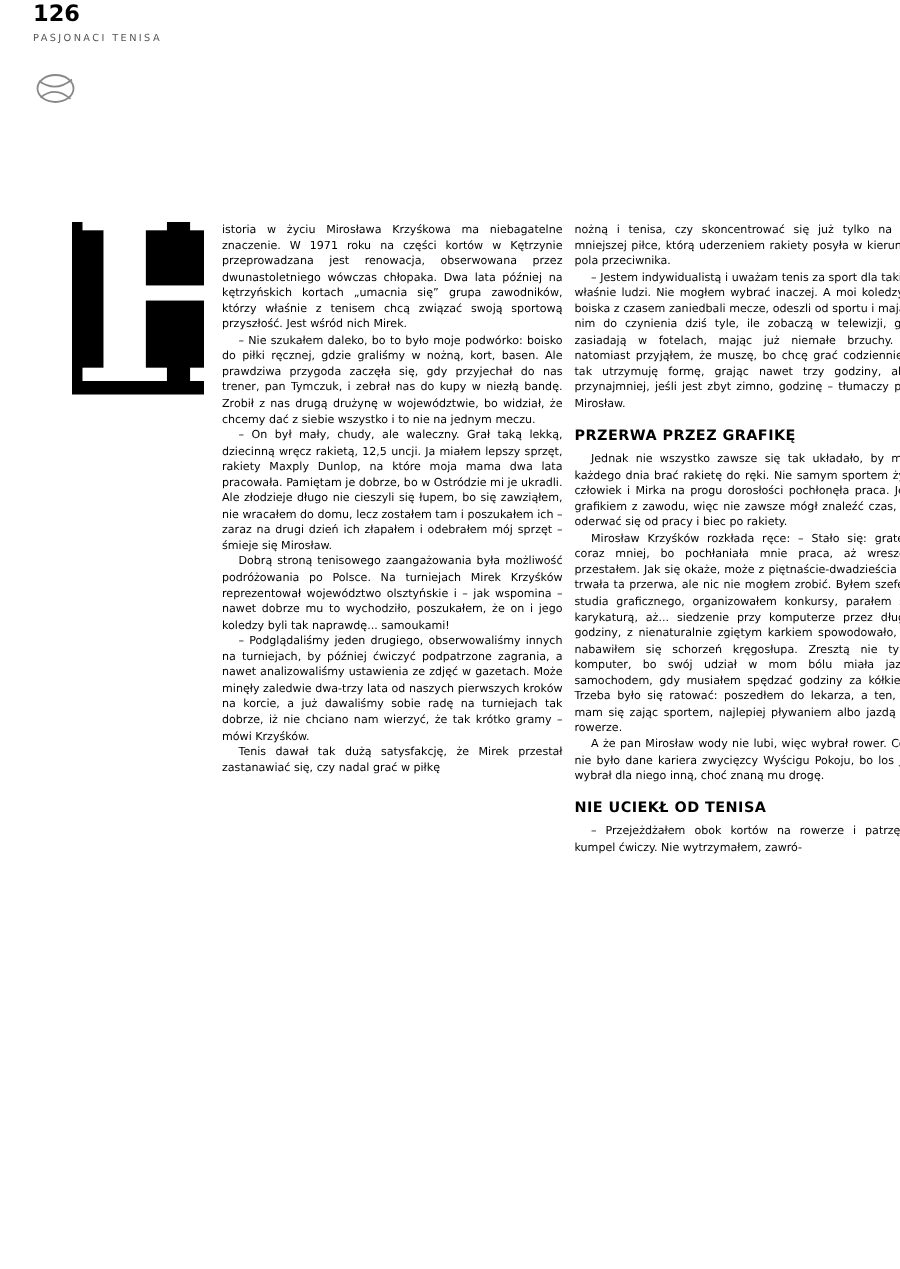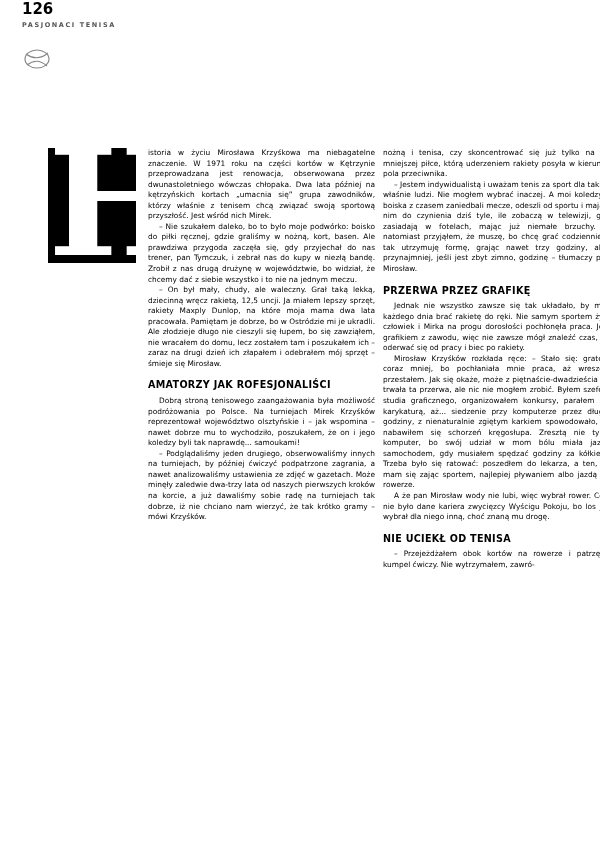--- a/index.html
+++ b/index.html
@@ -33,21 +33,21 @@
     color: #000;
   }
   .running-head {
     position: absolute;
     left: 22px;
     top: 21px;
     font-family: "DejaVu Sans", sans-serif;
     font-size: 6.5px;
     letter-spacing: 1.6px;
     color: #555;
-    font-weight: bold;
+    font-weight: normal;
   }
   
   .logo-mark {
     position: absolute;
     left: 22px;
     top: 48px;
     width: 30px;
     height: 22px;
   }
   
@@ -118,23 +118,23 @@
   </div>
 
   <div class="dropcap">
     <span>H</span>
   </div>
 
   <div class="col col-left">
       <p class="noindent" style="text-indent: 0px;">istoria w życiu Mirosława Krzyśkowa ma niebagatelne znaczenie. W 1971 roku na części kortów w Kętrzynie przeprowadzana jest renowacja, obserwowana przez dwunastoletniego wówczas chłopaka. Dwa lata później na kętrzyńskich kortach „umacnia się” grupa zawodników, którzy właśnie z tenisem chcą związać swoją sportową przyszłość. Jest wśród nich Mirek.</p>
       <p>– Nie szukałem daleko, bo to było moje podwórko: boisko do piłki ręcznej, gdzie graliśmy w nożną, kort, basen. Ale prawdziwa przygoda zaczęła się, gdy przyjechał do nas trener, pan Tymczuk, i zebrał nas do kupy w niezłą bandę. Zrobił z nas drugą drużynę w województwie, bo widział, że chcemy dać z siebie wszystko i to nie na jednym meczu.</p>
       <p>– On był mały, chudy, ale waleczny. Grał taką lekką, dziecinną wręcz rakietą, 12,5 uncji. Ja miałem lepszy sprzęt, rakiety Maxply Dunlop, na które moja mama dwa lata pracowała. Pamiętam je dobrze, bo w Ostródzie mi je ukradli. Ale złodzieje długo nie cieszyli się łupem, bo się zawziąłem, nie wracałem do domu, lecz zostałem tam i poszukałem ich – zaraz na drugi dzień ich złapałem i odebrałem mój sprzęt – śmieje się Mirosław.</p>
-      <h2 class="section">AMATORZY JAK ROFESJONALIŚCI</h2>
       <p>Dobrą stroną tenisowego zaangażowania była możliwość podróżowania po Polsce. Na turniejach Mirek Krzyśków reprezentował województwo olsztyńskie i – jak wspomina – nawet dobrze mu to wychodziło, poszukałem, że on i jego koledzy byli tak naprawdę... samoukami!</p>
       <p>– Podglądaliśmy jeden drugiego, obserwowaliśmy innych na turniejach, by później ćwiczyć podpatrzone zagrania, a nawet analizowaliśmy ustawienia ze zdjęć w gazetach. Może minęły zaledwie dwa-trzy lata od naszych pierwszych kroków na korcie, a już dawaliśmy sobie radę na turniejach tak dobrze, iż nie chciano nam wierzyć, że tak krótko gramy – mówi Krzyśków.</p>
+      <p>Tenis dawał tak dużą satysfakcję, że Mirek przestał zastanawiać się, czy nadal grać w piłkę</p>
     </div>
   <div class="col col-right">
       <p class="noindent">nożną i tenisa, czy skoncentrować się już tylko na tej mniejszej piłce, którą uderzeniem rakiety posyła w kierunku pola przeciwnika.</p>
       <p>– Jestem indywidualistą i uważam tenis za sport dla takich właśnie ludzi. Nie mogłem wybrać inaczej. A moi koledzy z boiska z czasem zaniedbali mecze, odeszli od sportu i mają z nim do czynienia dziś tyle, ile zobaczą w telewizji, gdy zasiadają w fotelach, mając już niemałe brzuchy. Ja natomiast przyjąłem, że muszę, bo chcę grać codziennie. I tak utrzymuję formę, grając nawet trzy godziny, albo przynajmniej, jeśli jest zbyt zimno, godzinę – tłumaczy pan Mirosław.</p>
       <h2 class="section">PRZERWA PRZEZ GRAFIKĘ</h2>
       <p>Jednak nie wszystko zawsze się tak układało, by móc każdego dnia brać rakietę do ręki. Nie samym sportem żyje człowiek i Mirka na progu dorosłości pochłonęła praca. Jest grafikiem z zawodu, więc nie zawsze mógł znaleźć czas, by oderwać się od pracy i biec po rakiety.</p>
       <p>Mirosław Krzyśków rozkłada ręce: – Stało się: gratem coraz mniej, bo pochłaniała mnie praca, aż wreszcie przestałem. Jak się okaże, może z piętnaście-dwadzieścia lat trwała ta przerwa, ale nic nie mogłem zrobić. Byłem szefem studia graficznego, organizowałem konkursy, parałem się karykaturą, aż... siedzenie przy komputerze przez długie godziny, z nienaturalnie zgiętym karkiem spowodowało, że nabawiłem się schorzeń kręgosłupa. Zresztą nie tylko komputer, bo swój udział w mom bólu miała jazda samochodem, gdy musiałem spędzać godziny za kółkiem. Trzeba było się ratować: poszedłem do lekarza, a ten, że mam się zając sportem, najlepiej pływaniem albo jazdą na rowerze.</p>
       <p>A że pan Mirosław wody nie lubi, więc wybrał rower. Cóż, nie było dane kariera zwycięzcy Wyścigu Pokoju, bo los już wybrał dla niego inną, choć znaną mu drogę.</p>
       <h2 class="section">NIE UCIEKŁ OD TENISA</h2>
       <p>– Przejeżdżałem obok kortów na rowerze i patrzę – kumpel ćwiczy. Nie wytrzymałem, zawró-</p>

